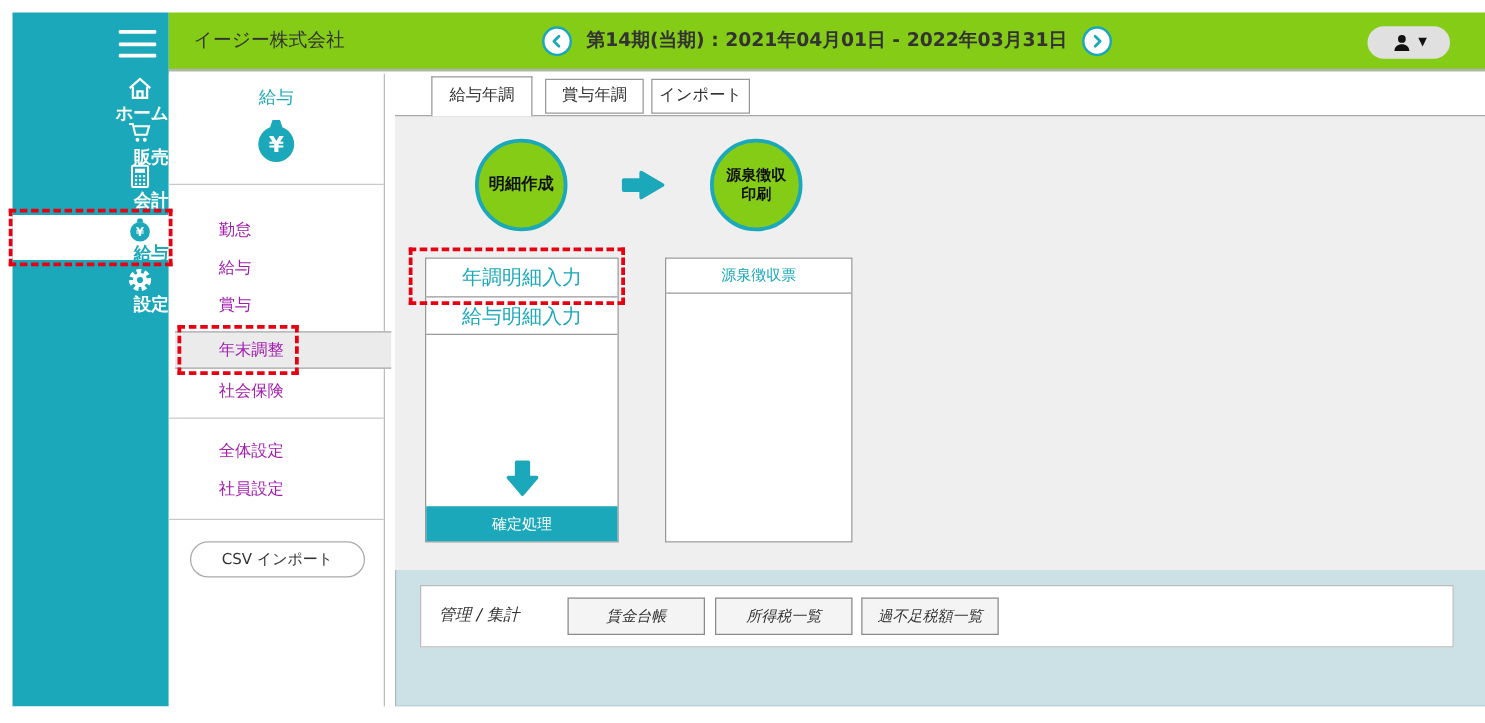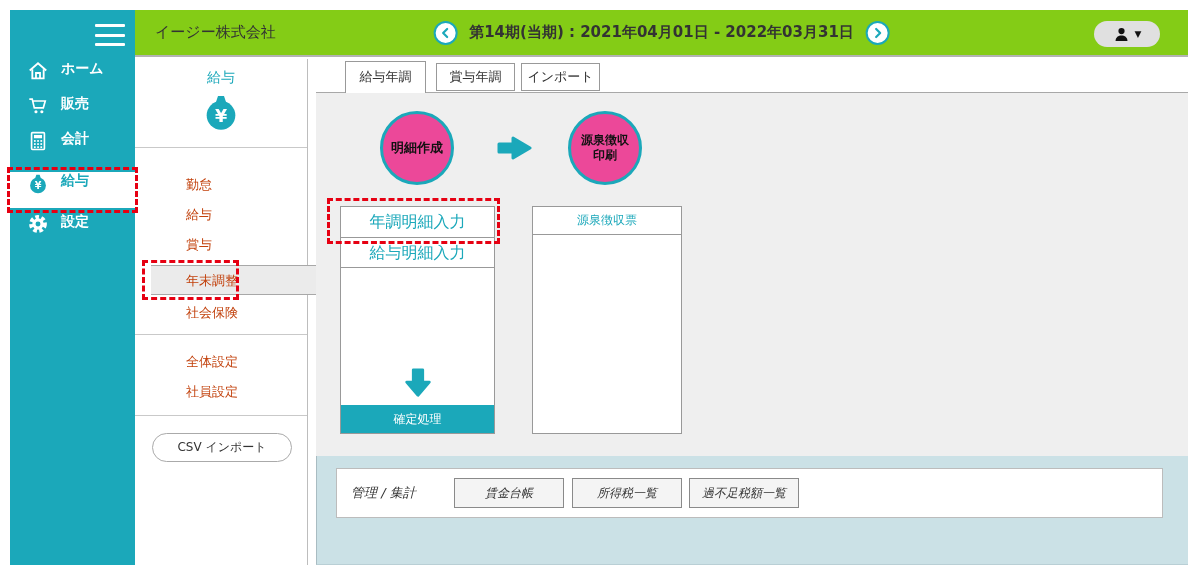--- a/index.html
+++ b/index.html
@@ -7,21 +7,21 @@
     font-family:"DejaVu Sans","Liberation Sans",sans-serif; }
   body { position:relative; overflow:hidden; }
 
   
   .g-sidebar { position:absolute; left:10px; top:10px; width:125px; height:555px;
     background:#1ba8ba; }
   .hamburger { position:absolute; top:14px; right:10px; width:30px; height:22px;
     display:flex; flex-direction:column; justify-content:space-between; cursor:pointer; }
   .hamburger span { display:block; height:3px; background:#fff; border-radius:1px; }
   .g-item { position:absolute; left:0; width:125px; height:30px; display:flex;
-    align-items:flex-start; color:#fff; font-size:14px; font-weight:bold; cursor:pointer; }
+    align-items:flex-end; color:#fff; font-size:14px; font-weight:bold; cursor:pointer;flex-direction:column; }
   .g-item .gi { width:22px; height:22px; margin-left:17px; margin-right:12px; flex:0 0 auto; }
   .g-item.active { background:#fff; color:#1ba8ba; height:36px; }
   .g-reddash { position:absolute; left:-3px; width:131px; height:46px;
     border:3px dashed #e60012; pointer-events:none; z-index:5; }
 
   
   .header { position:absolute; left:135px; top:10px; width:1053px; height:47px;
     background:#84cc16; border-bottom:2px solid #b3b3b3; }
   .company { position:absolute; left:20px; top:0; line-height:45px; font-size:15px; color:#333; }
   .period-nav { position:absolute; left:50%; top:0; transform:translateX(-50%); height:45px;
@@ -35,22 +35,22 @@
   .user-btn .caret { font-size:9px; color:#111; }
 
   
   .m-sidebar { position:absolute; left:135px; top:59px; width:173px; height:506px;
     background:#fff; border-right:1px solid #bdbdbd; }
   .m-title { position:absolute; top:10px; left:0; width:100%; text-align:center;
     color:#1ba8ba; font-size:14px; }
   .m-bag { position:absolute; top:32px; left:50%; transform:translateX(-50%);
     width:40px; height:40px; }
   .m-div { position:absolute; left:0; width:100%; border-top:1px solid #c9c9c9; }
-  .m-item { position:absolute; left:16px; width:173px; height:30px; line-height:30px;
-    padding-left:35px; font-size:13px; color:#c2410c; cursor:pointer; }
+  .m-item { position:absolute; left:5px; width:173px; height:30px; line-height:30px;
+    padding-left:35px; font-size:13px; color:#a21caf; cursor:pointer; }
   .m-item.hl { background:#ebebeb; border-top:1px solid #a8a8a8; border-bottom:1px solid #a8a8a8; }
   .m-reddash { position:absolute; left:7px; top:201px; width:97px; height:40px;
     border:3px dashed #e60012; pointer-events:none; z-index:5; }
   .csv-btn { position:absolute; left:17px; top:374px; width:140px; height:29px;
     border:1px solid #aaa; border-radius:15px; background:#fff; font-size:12px;
     color:#333; text-align:center; line-height:27px; cursor:pointer; }
 
   
   .main { position:absolute; left:316px; top:59px; width:872px; height:506px; }
   .tab { position:absolute; background:#fff; border:1px solid #999; font-size:13px;
@@ -58,21 +58,21 @@
   .tab.t1 { left:29px; top:2px; width:81px; height:32px; line-height:30px;
     border-bottom:none; z-index:3; }
   .tab.t2 { left:120px; top:4px; width:79px; height:28px; line-height:26px; }
   .tab.t3 { left:205px; top:4px; width:79px; height:28px; line-height:26px; }
   .gray-panel { position:absolute; left:0; top:33px; width:872px; height:364px;
     background:#efefef; border-top:1px solid #a8a8a8; }
   .blue-panel { position:absolute; left:0; top:397px; width:872px; height:109px;
     background:#cbe1e6; border-left:1px solid #a9bcc2; border-bottom:1px solid #b9cfd5; }
 
   .flow-circle { position:absolute; width:74px; height:74px; border-radius:50%;
-    background:#ec4899; border:3px solid #1ba8ba; display:flex; flex-direction:column;
+    background:#84cc16; border:3px solid #1ba8ba; display:flex; flex-direction:column;
     align-items:center; justify-content:center; font-size:13px; font-weight:bold;
     color:#111; text-align:center; line-height:1.25; cursor:pointer; }
   .c1 { left:64px; top:18px; }
   .c2 { left:252px; top:18px; }
   .flow-arrow { position:absolute; left:180px; top:40px; }
 
   .detail-box { position:absolute; left:24px; top:113px; width:155px; height:228px;
     background:#fff; border:1px solid #999; }
   .d-row { height:31px; line-height:30px; text-align:center; font-size:16px;
     color:#1ba8ba; border-bottom:1px solid #999; cursor:pointer; }

